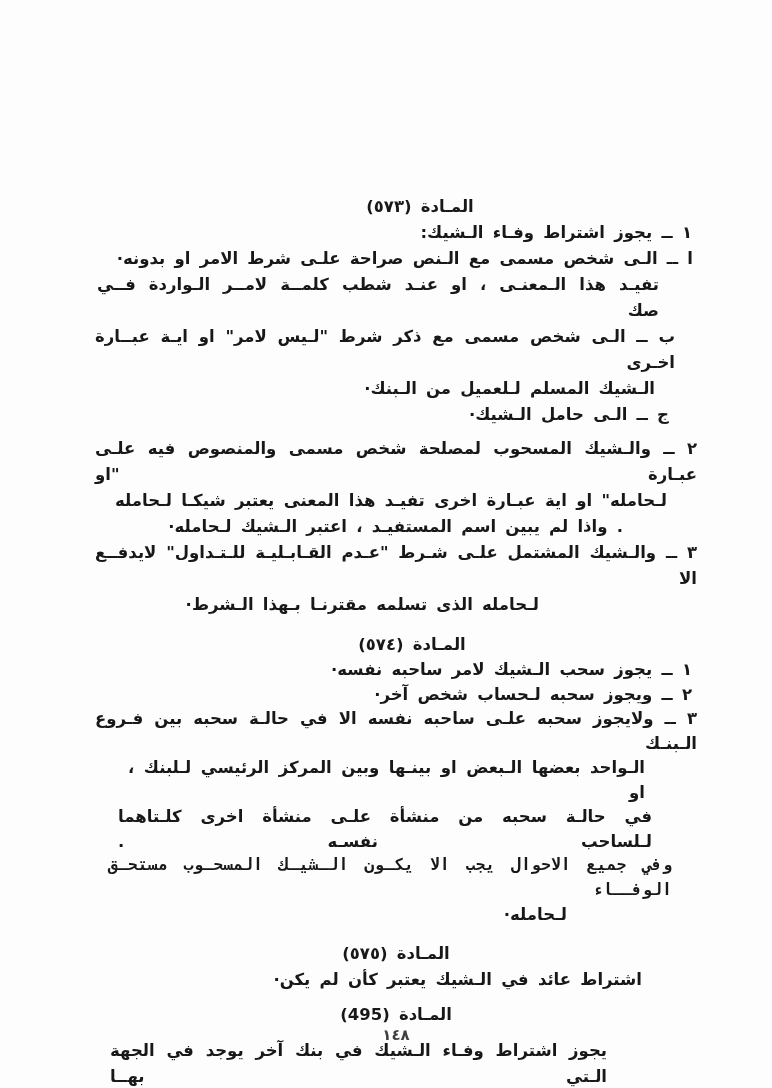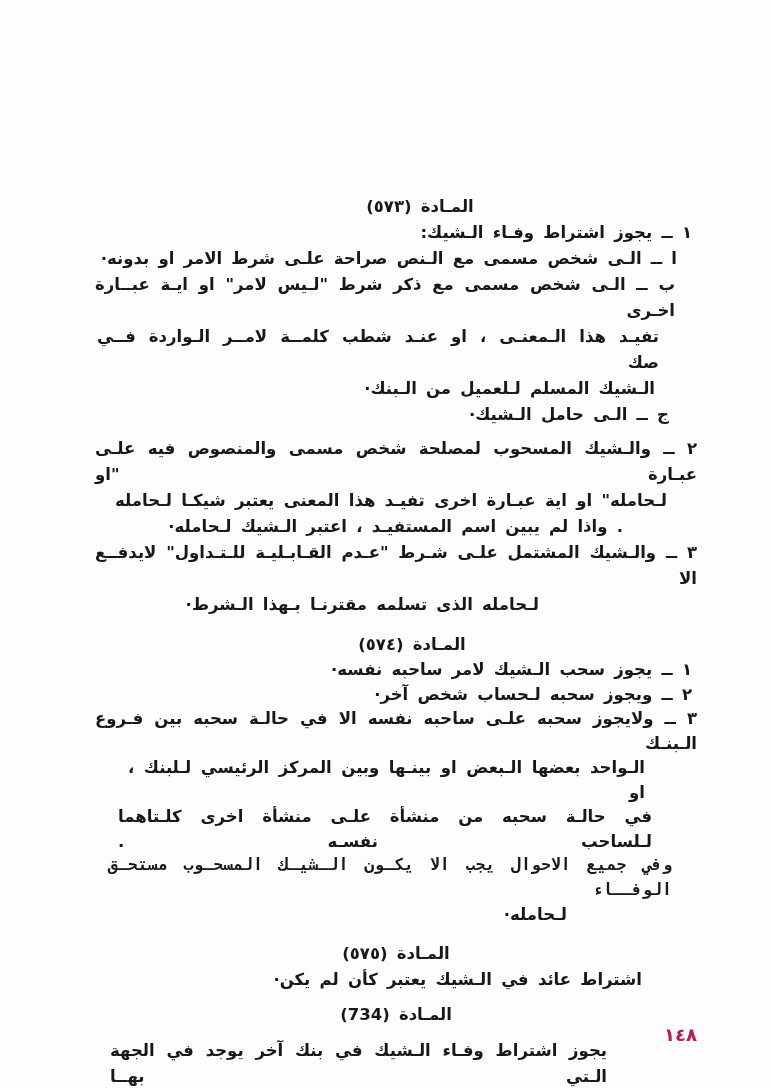--- a/index.html
+++ b/index.html
@@ -27,59 +27,60 @@
     line-height:26px;
     white-space:nowrap;
   }
   .t573{margin-left:48px;}
   .t574{margin-left:32px;}
   .ln{min-height:26px;}
   .a574 .ln{line-height:24.5px;min-height:24.5px;}
   .just{text-align:justify;text-align-last:justify;}
   .sr{text-align:right;}
   
-  .mr5{margin-right:5px;}   .mr20{margin-right:20px;}
+  .mr5{margin-right:5px;}   .mr20{margin-right:4px;}
   .mr22{margin-right:22px;} .mr25{margin-right:25px;font-family:Liberation Mono, monospace;}
   .mr28{margin-right:28px;} .mr30{margin-right:30px;}
   .mr38{margin-right:38px;} .mr40{margin-right:52px;}
   .mr42{margin-right:42px;} .mr45{margin-right:45px;}
   .mr54{margin-right:74px;} .mr80{margin-right:55px;}
   .mr130{margin-right:130px;} .mr158{margin-right:158px;}
   .mr90{margin-right:90px;}  .mr248{margin-right:248px;}
   
   .ml2{margin-left:2px;}   .ml5{margin-left:23px;}
   .ml13{margin-left:13px;} .ml15{margin-left:15px;}
   .ml20{margin-left:20px;} .ml33{margin-left:33px;}
   
   .mt8{margin-top:8px;}   .mt9{margin-top:9px;}
   .mt10{margin-top:10px;} .mt13{margin-top:13px;}
   .mt14{margin-top:14px;} .mtn6{margin-top:-6px;}
   .page-number{
     position:absolute;
     left:95px;top:1022px;width:602px;
+    text-align:center;
     direction:rtl;
-    color:#be185d;
+    color:#404040;
     font-weight:700;
-    font-size:18px;
+    font-size:15px;
     line-height:26px;
     letter-spacing:4px;
   }
 </style>
 </head>
 <body>
 
 <div class="page">
   <div class="doc">
 
     <section class="art">
       <div class="art-title t573">المـادة (٥٧٣)</div>
       <div class="ln sr mr5">١ ــ يجوز اشتراط وفـاء الـشيك:</div>
       <div class="ln sr mr20">ا ــ الـى شخص مسمى مع الـنص صراحة علـى شرط الامر او بدونه·</div>
+      <div class="ln just mr38 ml2">تفيـد هذا الـمعنـى ، او عنـد شطب كلمــة لامــر الـواردة فــي صك</div>
       <div class="ln just mr22">ب ــ الـى شخص مسمى مع ذكر شرط "لـيس لامر" او ايـة عبــارة اخـرى</div>
-      <div class="ln just mr38 ml2">تفيـد هذا الـمعنـى ، او عنـد شطب كلمــة لامــر الـواردة فــي صك</div>
       <div class="ln sr mr42">الـشيك المسلم لـلعميل من الـبنك·</div>
       <div class="ln sr mr28">ج ــ الـى حامل الـشيك·</div>
       <div class="ln just mt8">٢ ــ والـشيك المسحوب لمصلحة شخص مسمى والمنصوص فيه علـى عبـارة "او</div>
       <div class="ln just mr30 ml20">لـحامله" او اية عبـارة اخرى تفيـد هذا المعنى يعتبر شيكـا لـحامله</div>
       <div class="ln sr mr54">. واذا لم يبين اسم المستفيـد ، اعتبر الـشيك لـحامله·</div>
       <div class="ln just">٣ ــ والـشيك المشتمل علـى شـرط "عـدم القـابـليـة للـتـداول" لايدفــع الا</div>
       <div class="ln sr mr158">لـحامله الذى تسلمه مقترنـا بـهذا الـشرط·</div>
     </section>
 
     <section class="art a574">
@@ -92,21 +93,21 @@
       <div class="ln just mr25 ml13">وفي جميع الاحوال يجب الا يكـون الـشيـك المسحـوب مستحـق الوفــاء</div>
       <div class="ln sr mr130">لـحامله·</div>
     </section>
 
     <section class="art">
       <div class="art-title mt13">المـادة (٥٧٥)</div>
       <div class="ln sr mr80">اشتراط عائد في الـشيك يعتبر كأن لم يكن·</div>
     </section>
 
     <section class="art">
-      <div class="art-title mt9">المـادة (734)</div>
+      <div class="art-title mt9">المـادة (495)</div>
       <div class="ln just mr90 ml15 mt10">يجوز اشتراط وفـاء الـشيك في بنك آخر يوجد في الجهة الـتي بهــا</div>
       <div class="ln sr mr248 mtn6">موطن المسحوب عليه او في اية جهة اخرى·</div>
     </section>
 
   </div>
 
   <div class="page-number">١٤٨</div>
 </div>
 
 </body></html>

